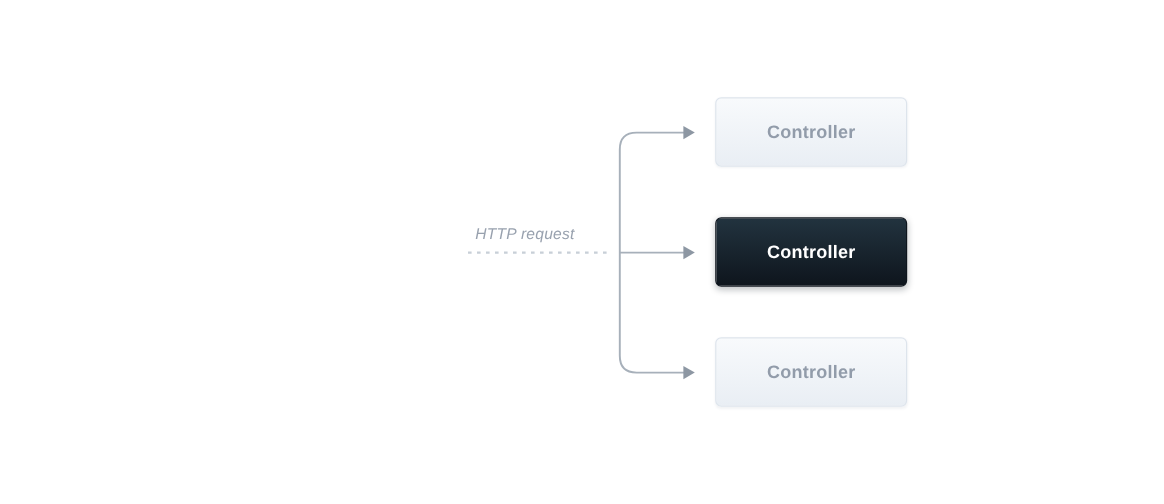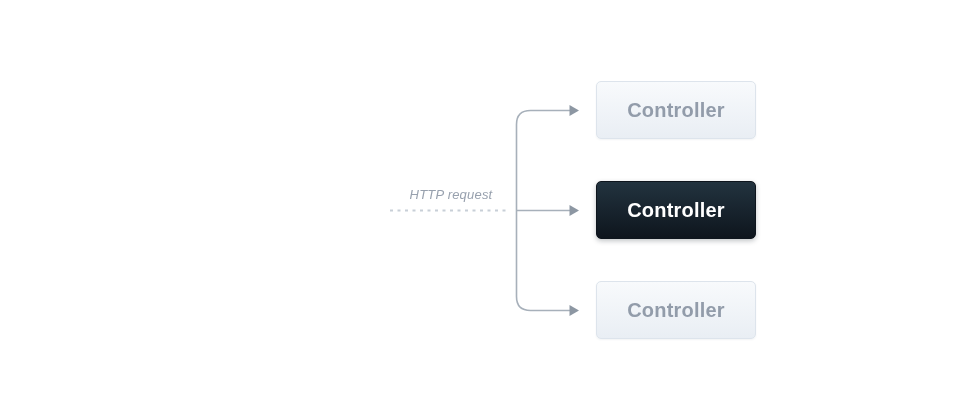--- a/index.html
+++ b/index.html
@@ -37,21 +37,21 @@
     stroke: none;
   }
   .node {
     position: absolute;
     display: flex;
     align-items: center;
     justify-content: center;
     width: 160px;
     border-radius: 5px;
     box-sizing: border-box;
-    font-size: 20px;
+    font-size: 15px;
     font-weight: 600;
     letter-spacing: 0.2px;
     cursor: default;
   }
   .node-client {
     left: 215px; top: 182px; height: 56px;
     background: linear-gradient(180deg, var(--node-light-top, #f8fafc), var(--node-light-bottom, #e9eef4));
     border: 1px solid var(--node-light-border, #dde4ec);
     box-shadow: 0 1px 2px rgba(70, 90, 120, 0.07);
     color: var(--client-text, #454f5d);
@@ -72,21 +72,21 @@
     font-weight: 700;
   }
   .ctrl-top    { top: 81px; }
   .ctrl-middle { top: 181px; }
   .ctrl-bottom { top: 281px; }
   .edge-label {
     position: absolute;
     left: 396px;
     top: 187px;
     width: 110px;
-    text-align: center;
+    text-align: left;
     font-style: italic;
     font-size: 13px;
     color: var(--edge-label-text, #98a1ae);
     letter-spacing: 0.2px;
   }
 </style>
 </head>
 <body>
 
 <div class="canvas">

